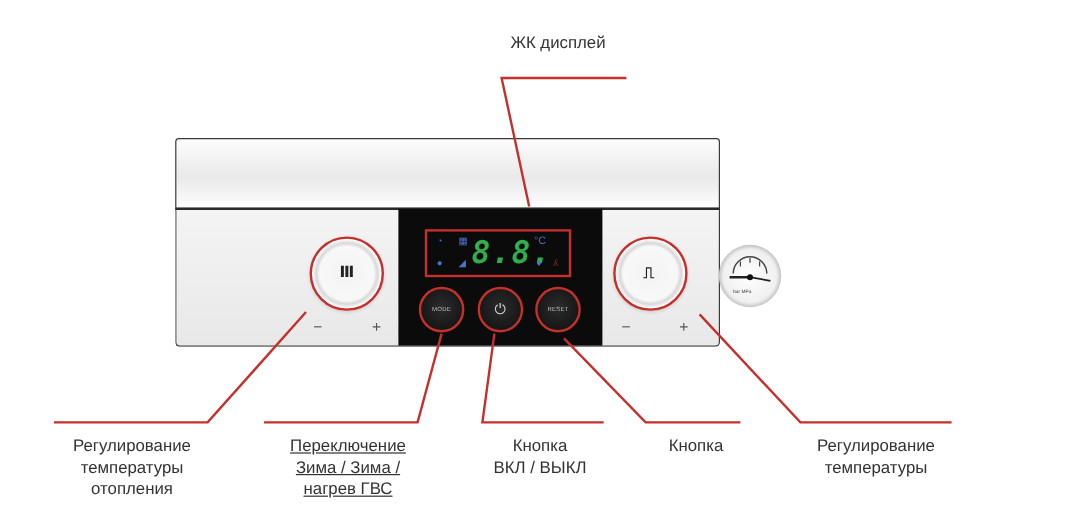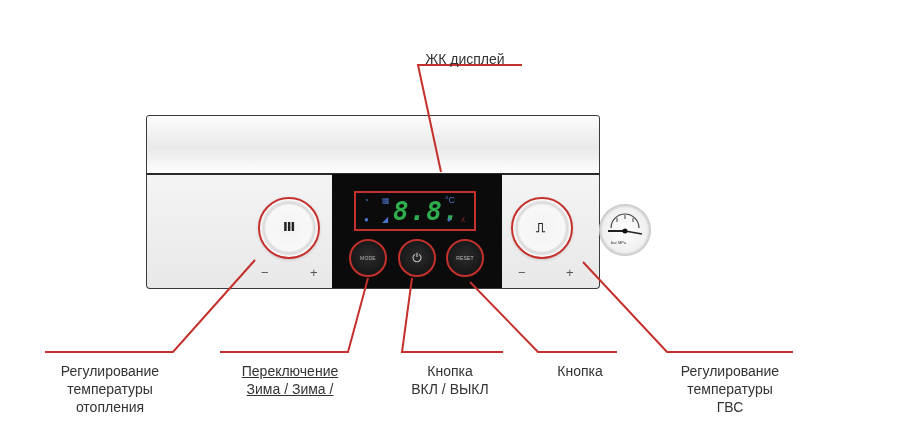--- a/index.html
+++ b/index.html
@@ -104,39 +104,39 @@
     <polyline points="220,352 348,352 368,278"></polyline>
 
     <polyline points="503,352 402,352 412,278"></polyline>
 
     <polyline points="470,282 538,352 617,352"></polyline>
 
     <polyline points="583,262 667,352 793,352"></polyline>
   </g>
 </svg>
 
-<div class="abs label" style="left:410px;top:50px;width:110px;">ЖК дисплей</div>
+<div class="abs label" style="left:410px;top:26px;width:110px;">ЖК дисплей</div>
 
 <div class="abs label" style="left:40px;top:362px;width:140px;">
   <div>Регулирование</div>
   <div>температуры</div>
   <div>отопления</div>
 </div>
 
 <div class="abs label" style="left:210px;top:362px;width:160px;text-decoration:underline;">
   <div>Переключение</div>
   <div>Зима / Зима /</div>
+  <div>нагрев ГВС</div>
 </div>
 
 <div class="abs label" style="left:395px;top:362px;width:110px;">
   <div>Кнопка</div>
   <div>ВКЛ / ВЫКЛ</div>
 </div>
 
 <div class="abs label" style="left:530px;top:362px;width:100px;">
   <div>Кнопка</div>
 </div>
 
 <div class="abs label" style="left:660px;top:362px;width:140px;">
   <div>Регулирование</div>
   <div>температуры</div>
-  <div>ГВС</div>
 </div>
 
 </body></html>

